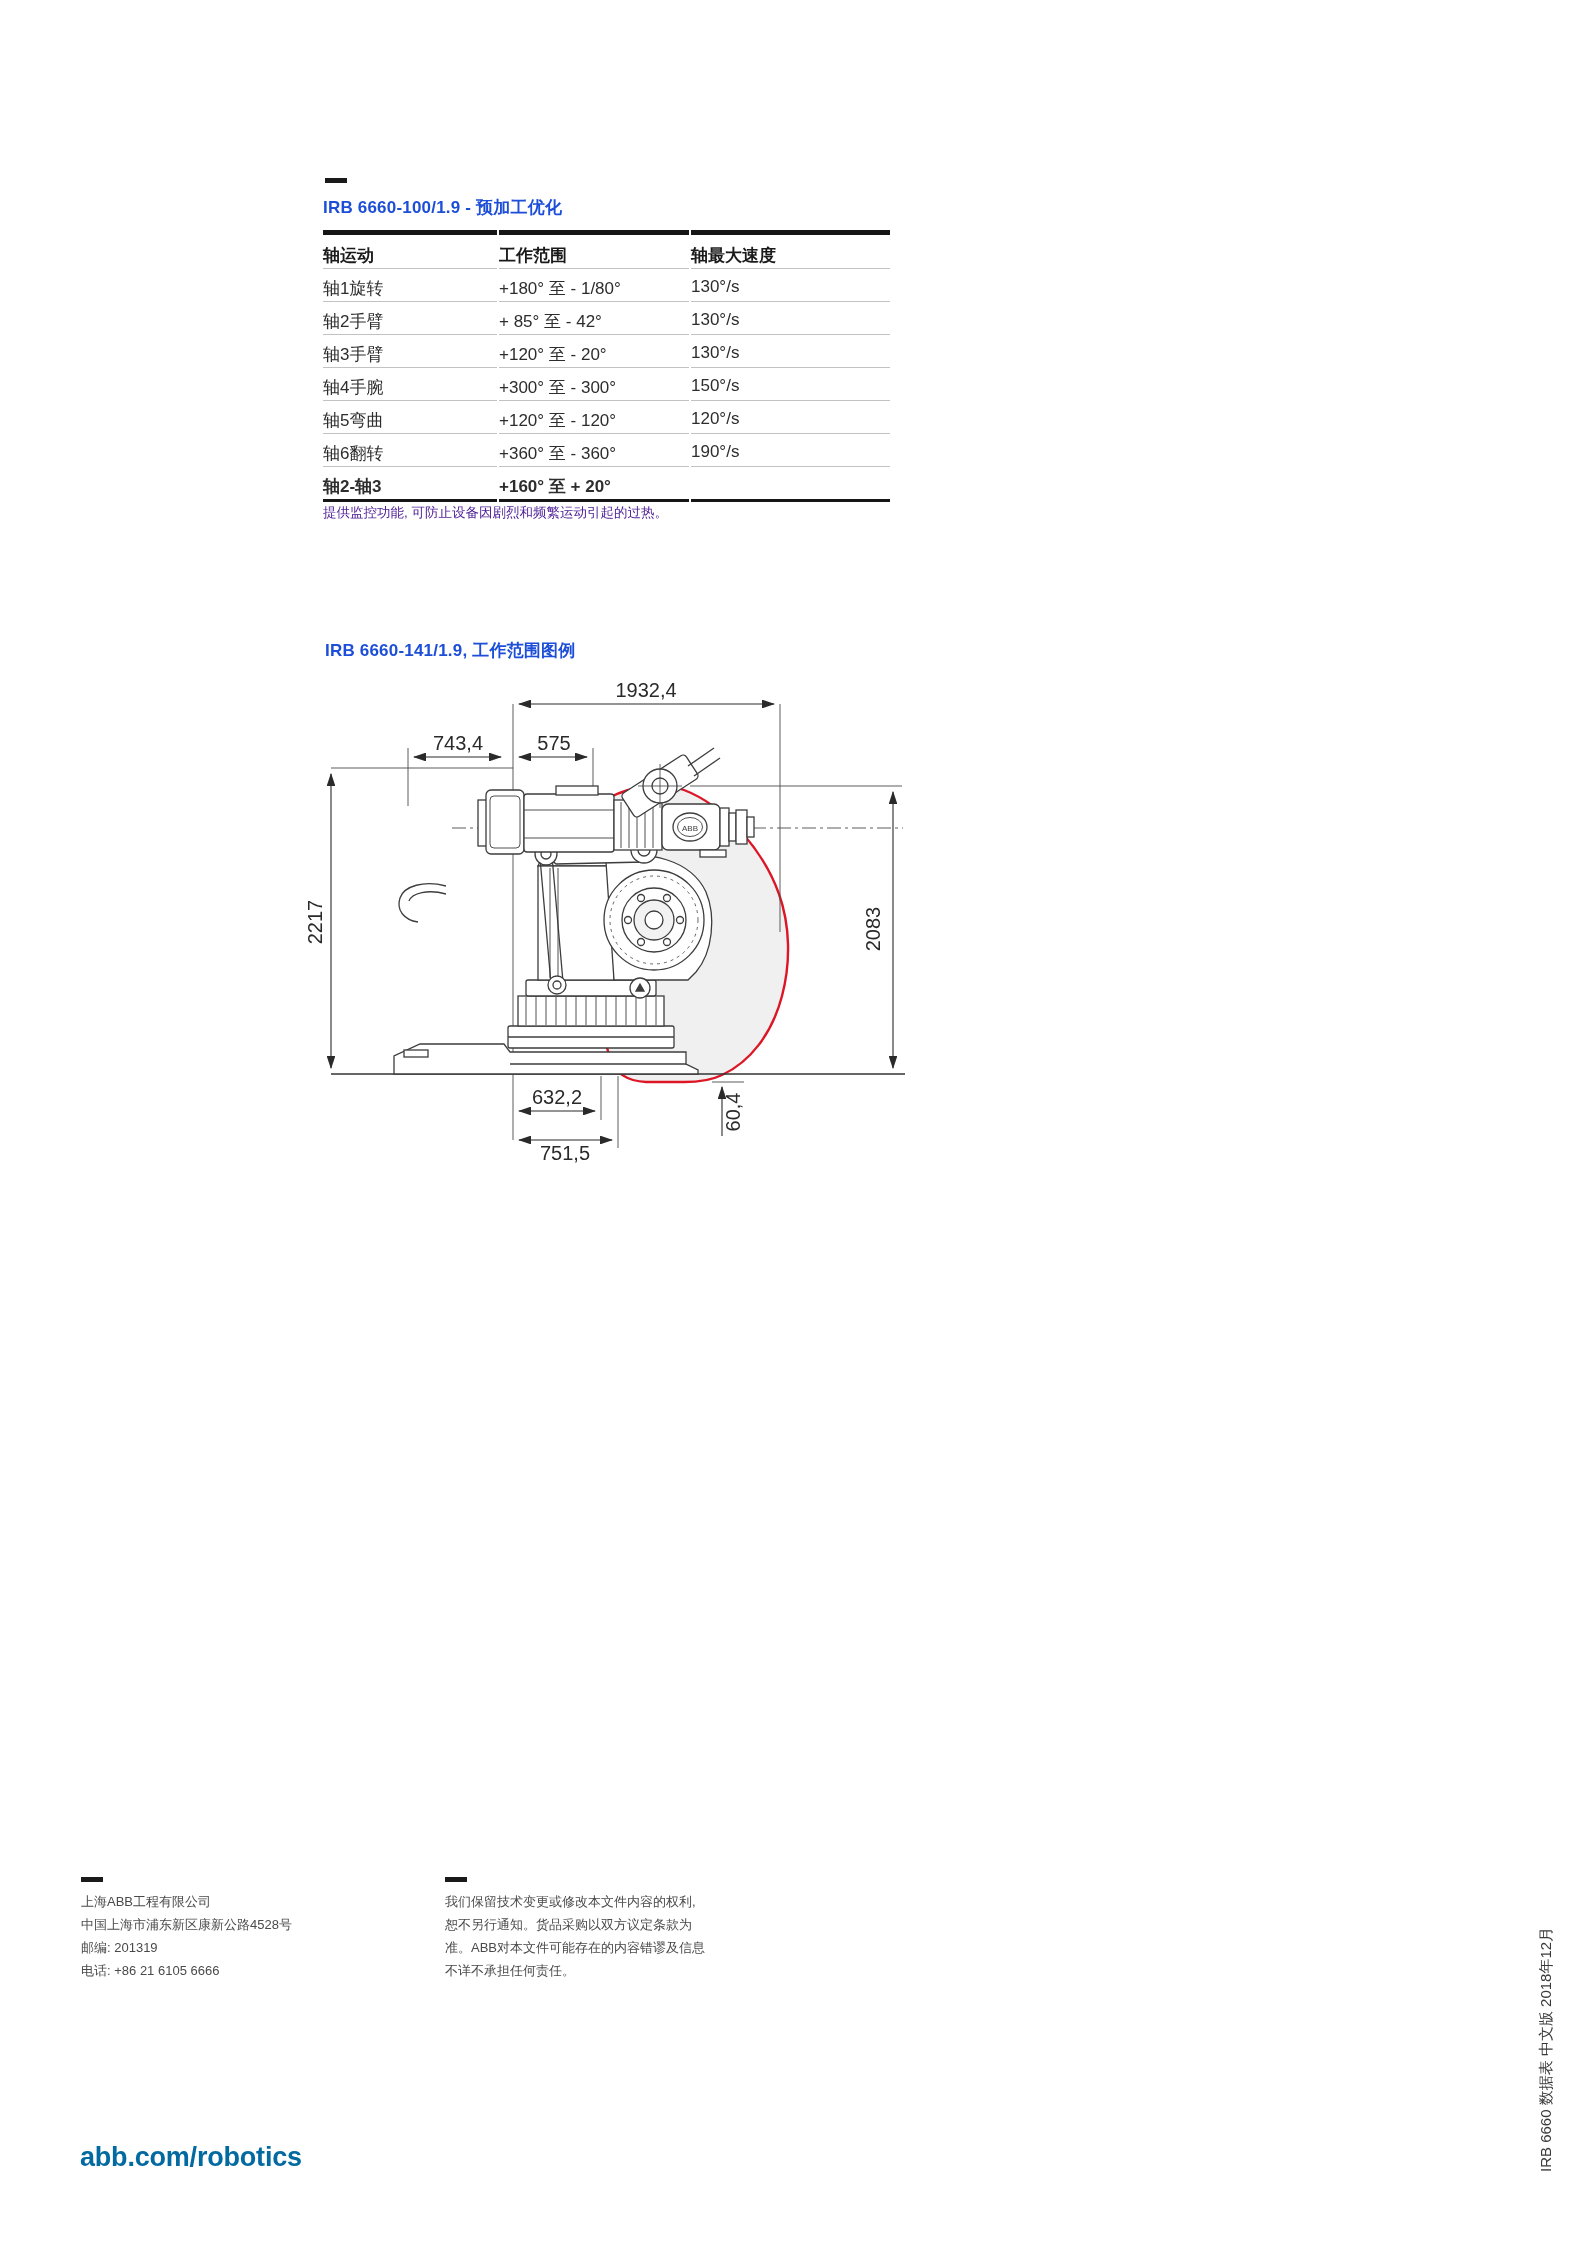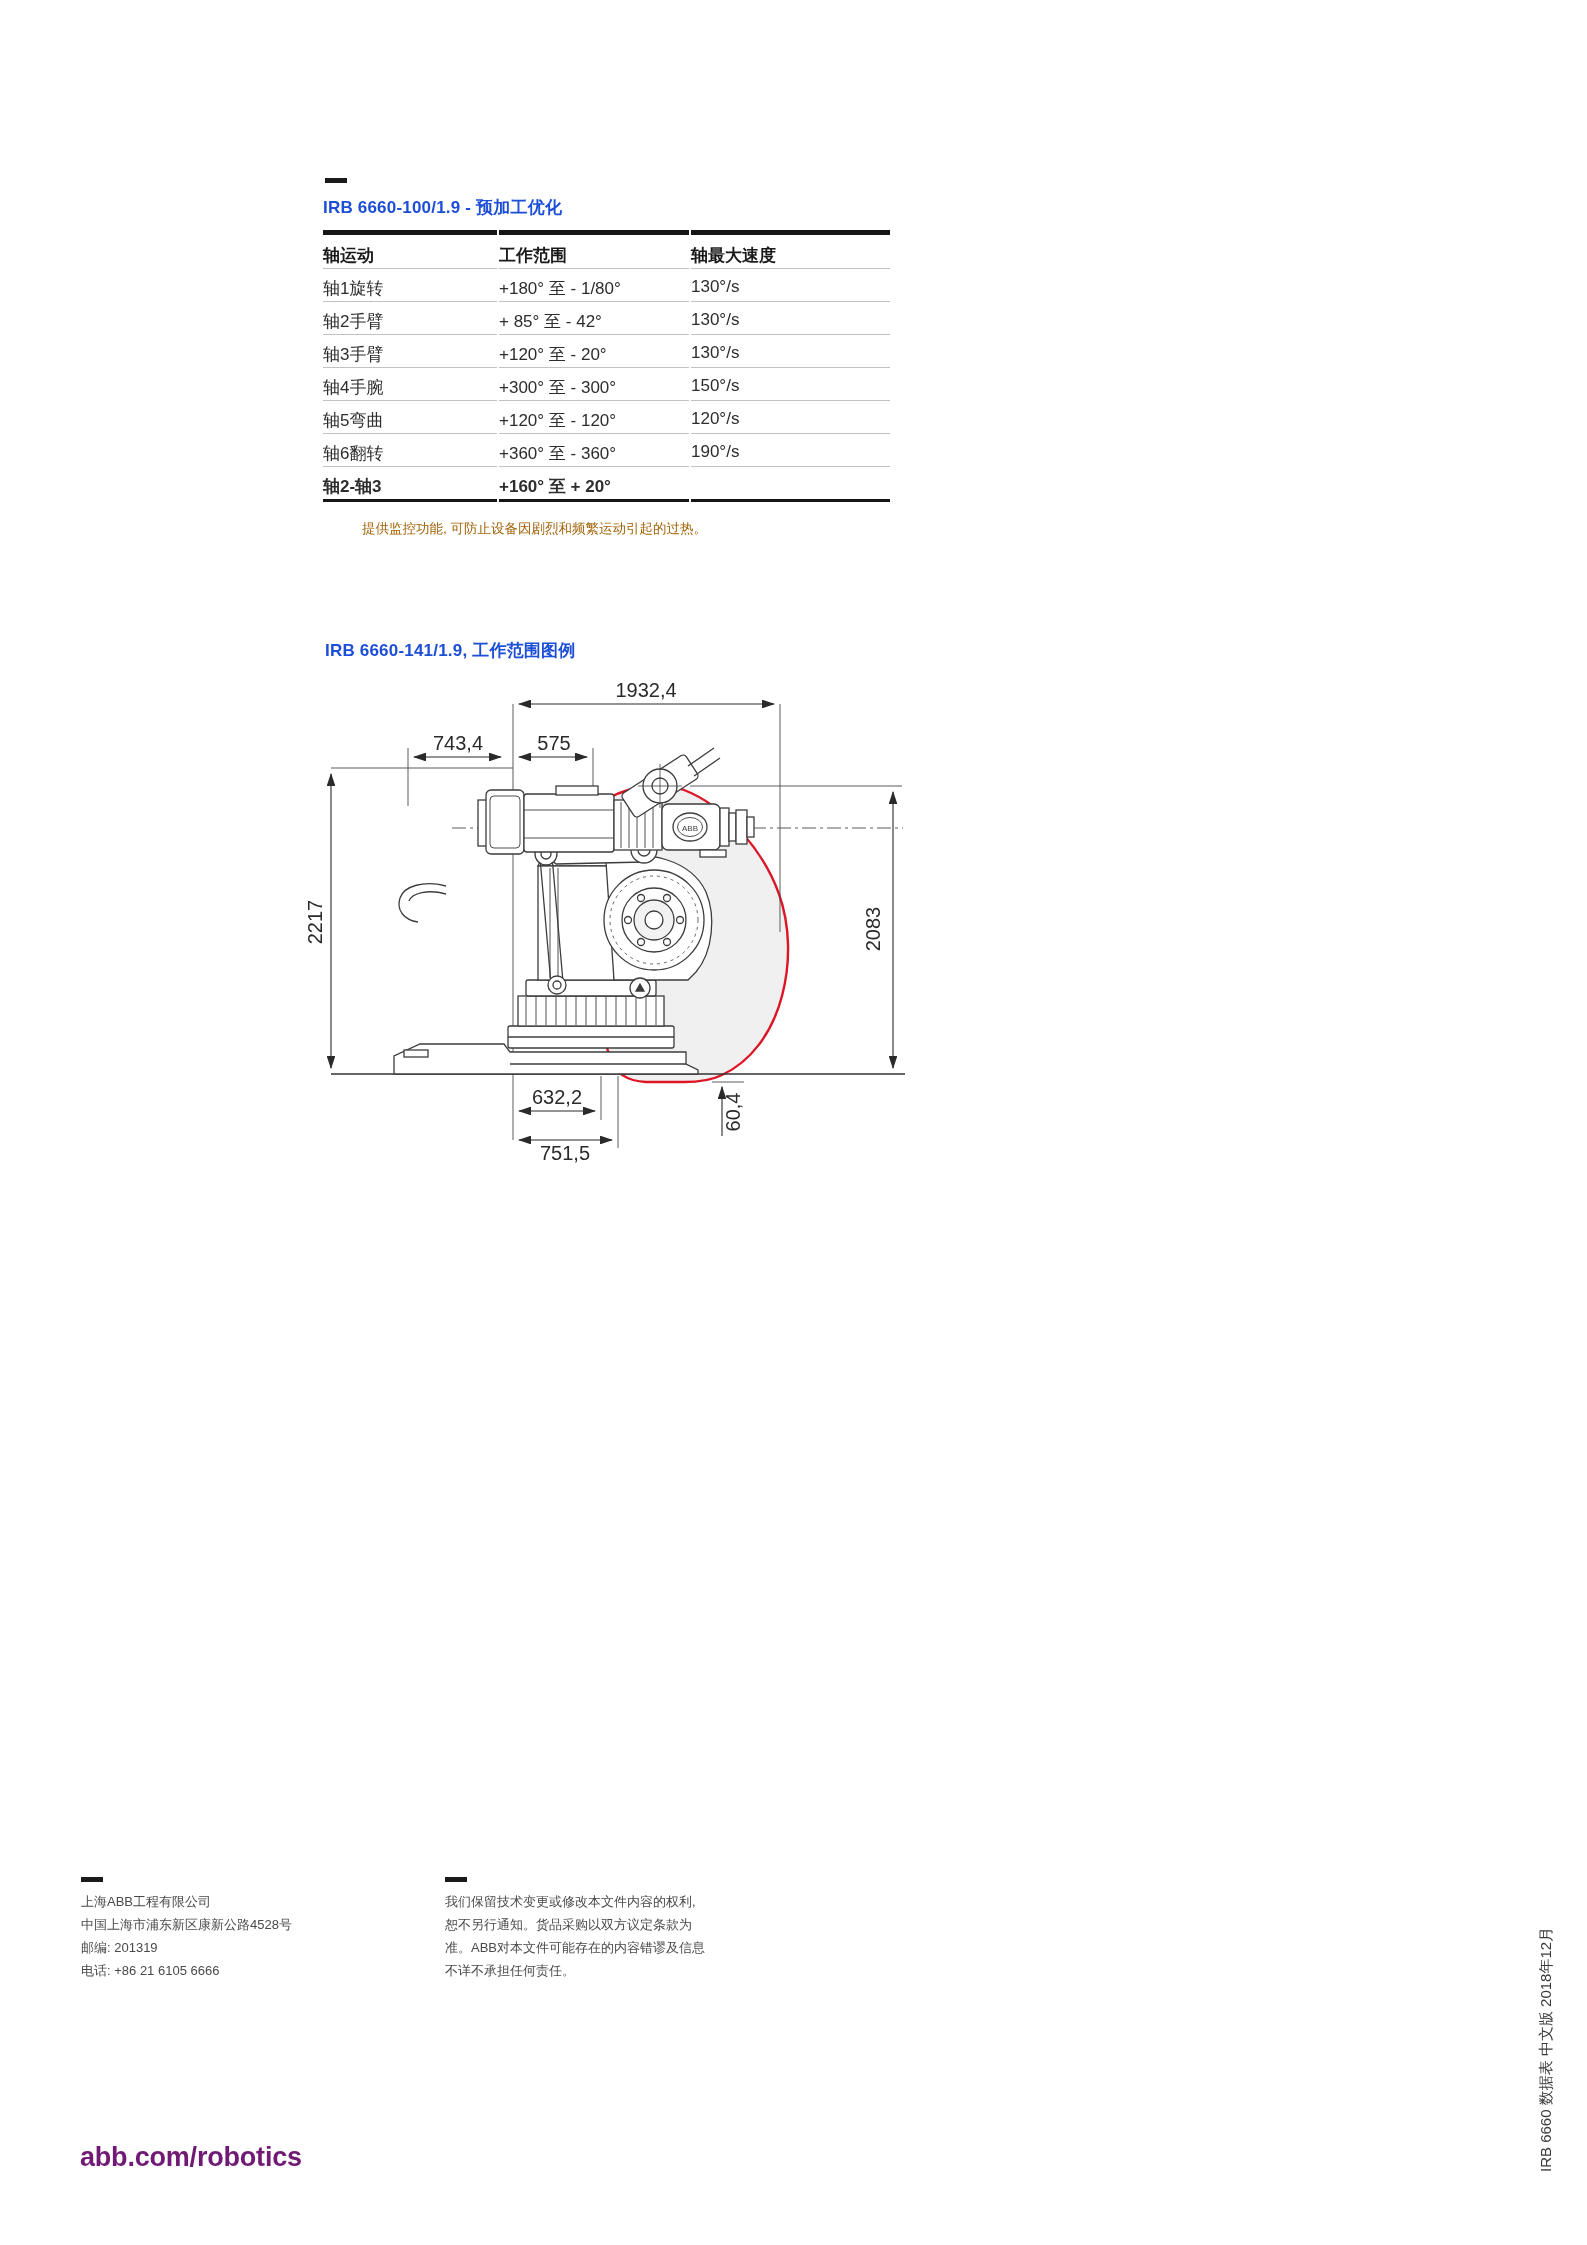--- a/index.html
+++ b/index.html
@@ -10,31 +10,31 @@
   .sec-title{position:absolute;font-size:17px;font-weight:bold;color:#1d4ed8;white-space:nowrap;letter-spacing:.2px;}
 
   
   .spec-table{position:absolute;left:323px;top:230px;width:575px;display:grid;
               grid-template-columns:174px 190px 199px;column-gap:2px;}
   .spec-table .th{border-top:5px solid #161616;padding:9px 0 0;height:24px;
                   font-size:17px;font-weight:bold;color:#1a1a1a;white-space:nowrap;}
   .spec-table .td{border-top:1px solid #c2c2c2;padding:8px 0 0;height:24px;
                   font-size:17px;color:#2d2d2d;white-space:nowrap;}
   .spec-table .bb{border-bottom:3px solid #161616;font-weight:bold;}
-  .footnote{position:absolute;left:323px;top:520px;font-size:13.5px;color:#a16207;white-space:nowrap;margin-left:39px;}
+  .footnote{position:absolute;left:323px;top:504px;font-size:13.5px;color:#4c1d95;white-space:nowrap;}
 
   
   .diagram-svg{position:absolute;left:300px;top:665px;width:630px;height:520px;}
   .dimlabel{font-family:"Liberation Sans","DejaVu Sans",sans-serif;font-size:20px;fill:#2a2a2a;}
 
   
   .foot-col{position:absolute;font-size:13px;line-height:23px;color:#4a4a4a;white-space:nowrap;}
   .side-text{position:absolute;left:1537px;top:2172px;transform-origin:0 0;transform:rotate(-90deg);
              font-size:15px;color:#3a3a3a;white-space:nowrap;}
-  .abb-url{position:absolute;left:80px;top:2142px;font-size:27px;font-weight:bold;color:#701a75;
+  .abb-url{position:absolute;left:80px;top:2142px;font-size:27px;font-weight:bold;color:#0369a1;
            letter-spacing:-.2px;text-decoration:none;white-space:nowrap;}
 </style>
 </head>
 <body>
 
 <div class="page">
 
   <div class="sec-dash" style="left:325px;top:178px;"></div>
   <div class="sec-title" style="left:323px;top:196px;">IRB 6660-100/1.9 - 预加工优化</div>
 

